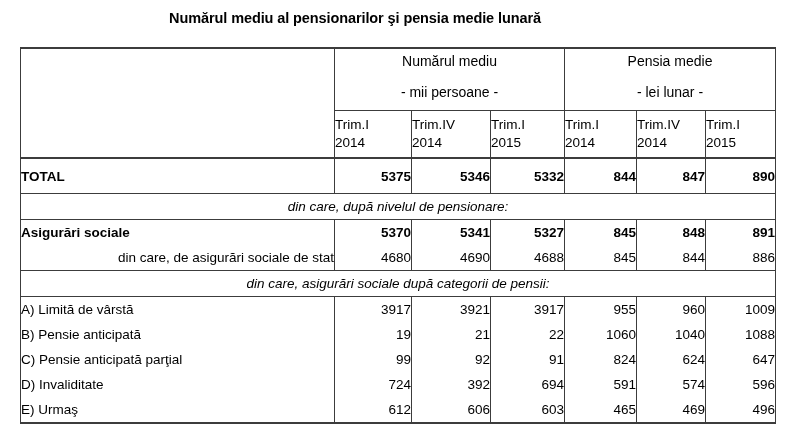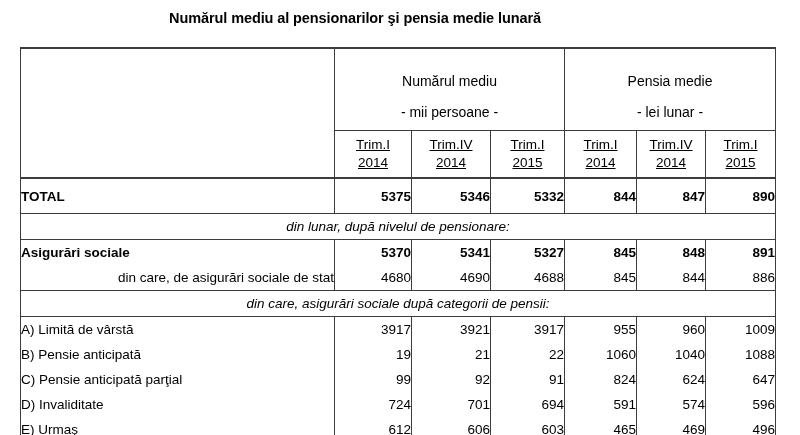--- a/index.html
+++ b/index.html
@@ -61,29 +61,28 @@
   .bBh  { border-bottom: 2.6px solid #3c3c3c; }
   .bL   { border-left: 1.6px solid #3c3c3c; }
   .bR   { border-right: 1.6px solid #3c3c3c; }
 
   
   .grp-head {
     text-align: center;
     font-size: 14px;
     line-height: 1.25;
   }
-  .grp-head .g1 { display: block; padding-top: 24px; }
+  .grp-head .g1 { display: block; padding-top: 4px; }
   .grp-head .g2 { display: block; padding-top: 13px; padding-bottom: 9px; }
 
   .sub-head {
-    text-align: center;
+    text-align: left;
     font-size: 13.5px;
     line-height: 1.3;
     height: 46px;
-    text-decoration: underline;
   }
   .sub-head .s1 { display: block; }
   .sub-head .s2 { display: block; }
 
   
   .lbl {
     text-align: left;
     padding-left: 9px;
     font-size: 13.5px;
   }
@@ -177,21 +176,21 @@
           <td class="lbl lbl-bold bL bR bB">TOTAL</td>
           <td class="num num-bold bR bB">5375</td>
           <td class="num num-bold bR bB">5346</td>
           <td class="num num-bold bR bB">5332</td>
           <td class="num num-bold bR bB">844</td>
           <td class="num num-bold bR bB">847</td>
           <td class="num num-bold bR bB">890</td>
         </tr>
 
         <tr>
-          <td class="section-note bL bR bB" colspan="7">din lunar, după nivelul de pensionare:</td>
+          <td class="section-note bL bR bB" colspan="7">din care, după nivelul de pensionare:</td>
         </tr>
 
         <tr class="row-data">
           <td class="lbl lbl-bold bL bR">Asigurări sociale</td>
           <td class="num num-bold bR">5370</td>
           <td class="num num-bold bR">5341</td>
           <td class="num num-bold bR">5327</td>
           <td class="num num-bold bR">845</td>
           <td class="num num-bold bR">848</td>
           <td class="num num-bold bR">891</td>
@@ -237,21 +236,21 @@
           <td class="num bR">92</td>
           <td class="num bR">91</td>
           <td class="num bR">824</td>
           <td class="num bR">624</td>
           <td class="num bR">647</td>
         </tr>
 
         <tr class="row-data">
           <td class="lbl lbl-indent bL bR">D) Invaliditate</td>
           <td class="num bR">724</td>
-          <td class="num bR">701</td>
+          <td class="num bR">392</td>
           <td class="num bR">694</td>
           <td class="num bR">591</td>
           <td class="num bR">574</td>
           <td class="num bR">596</td>
         </tr>
 
         <tr class="row-data">
           <td class="lbl lbl-indent bL bR bBh">E) Urmaş</td>
           <td class="num bR bBh">612</td>
           <td class="num bR bBh">606</td>

